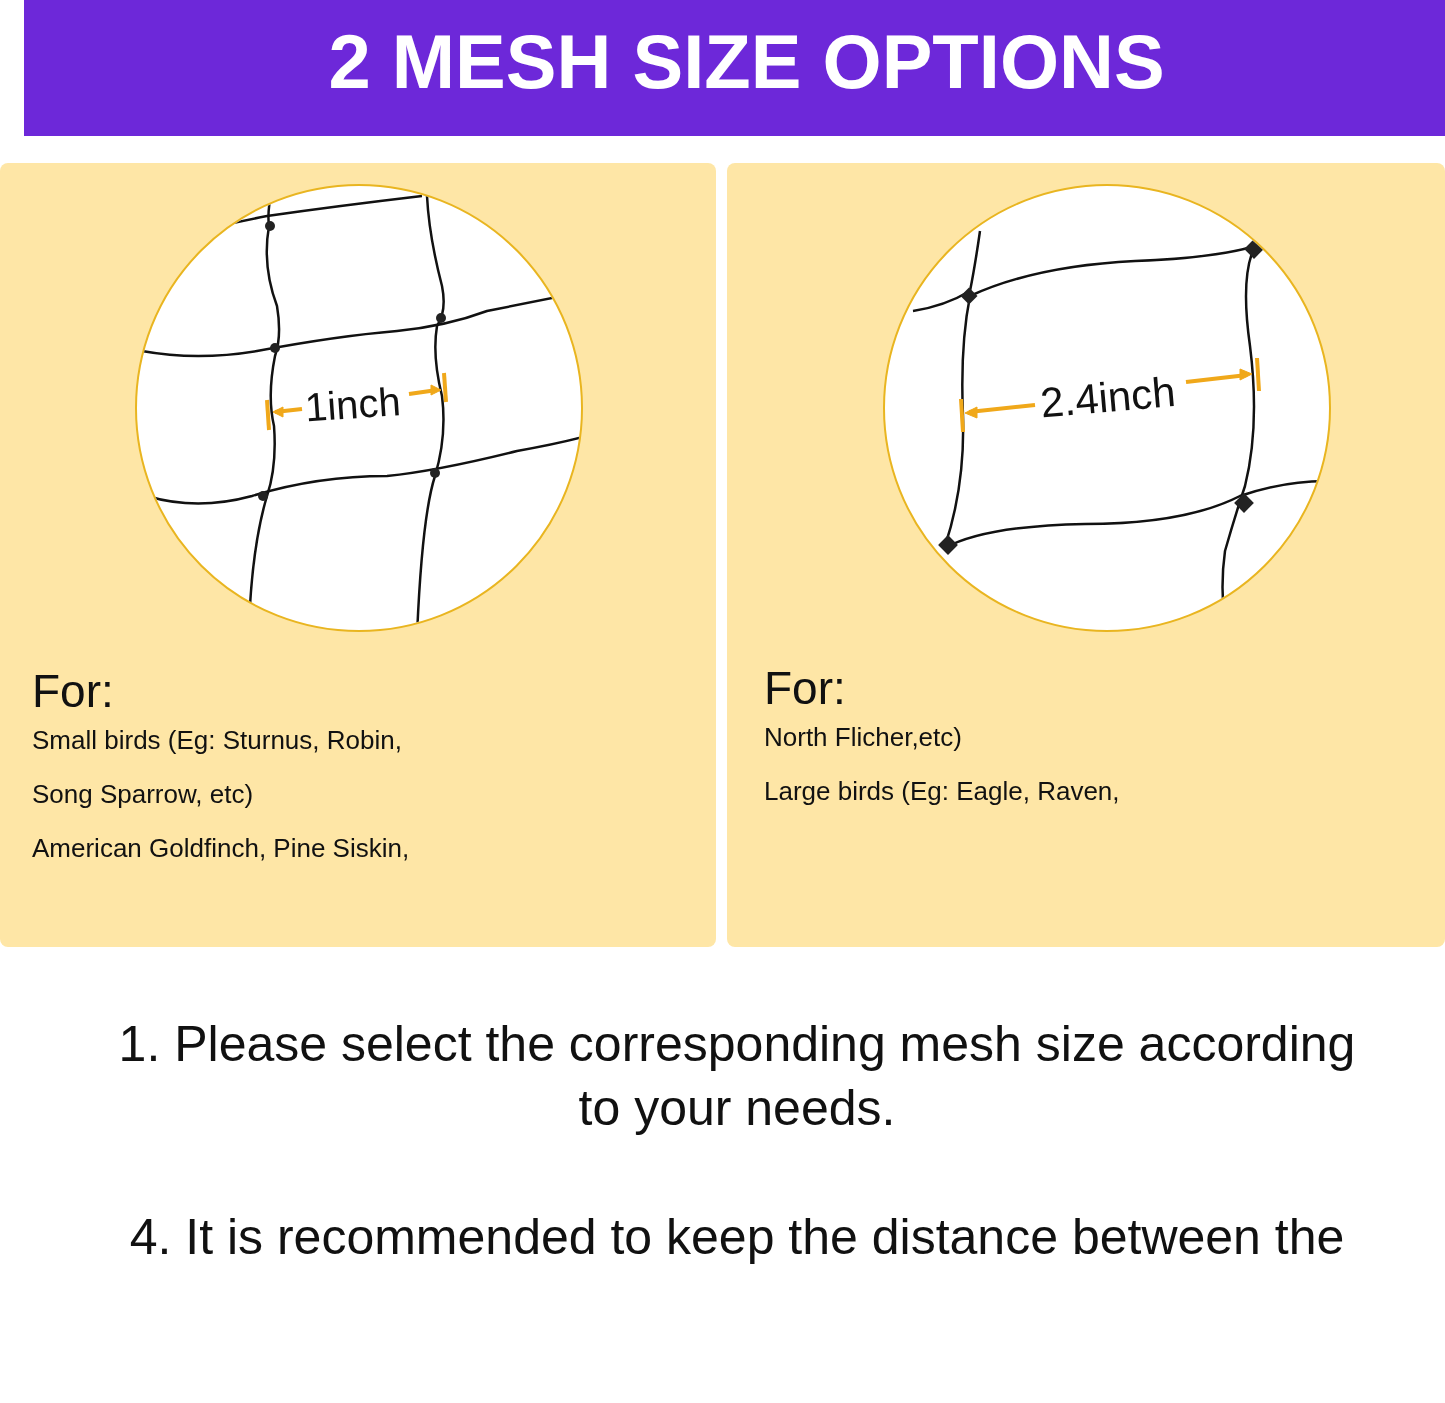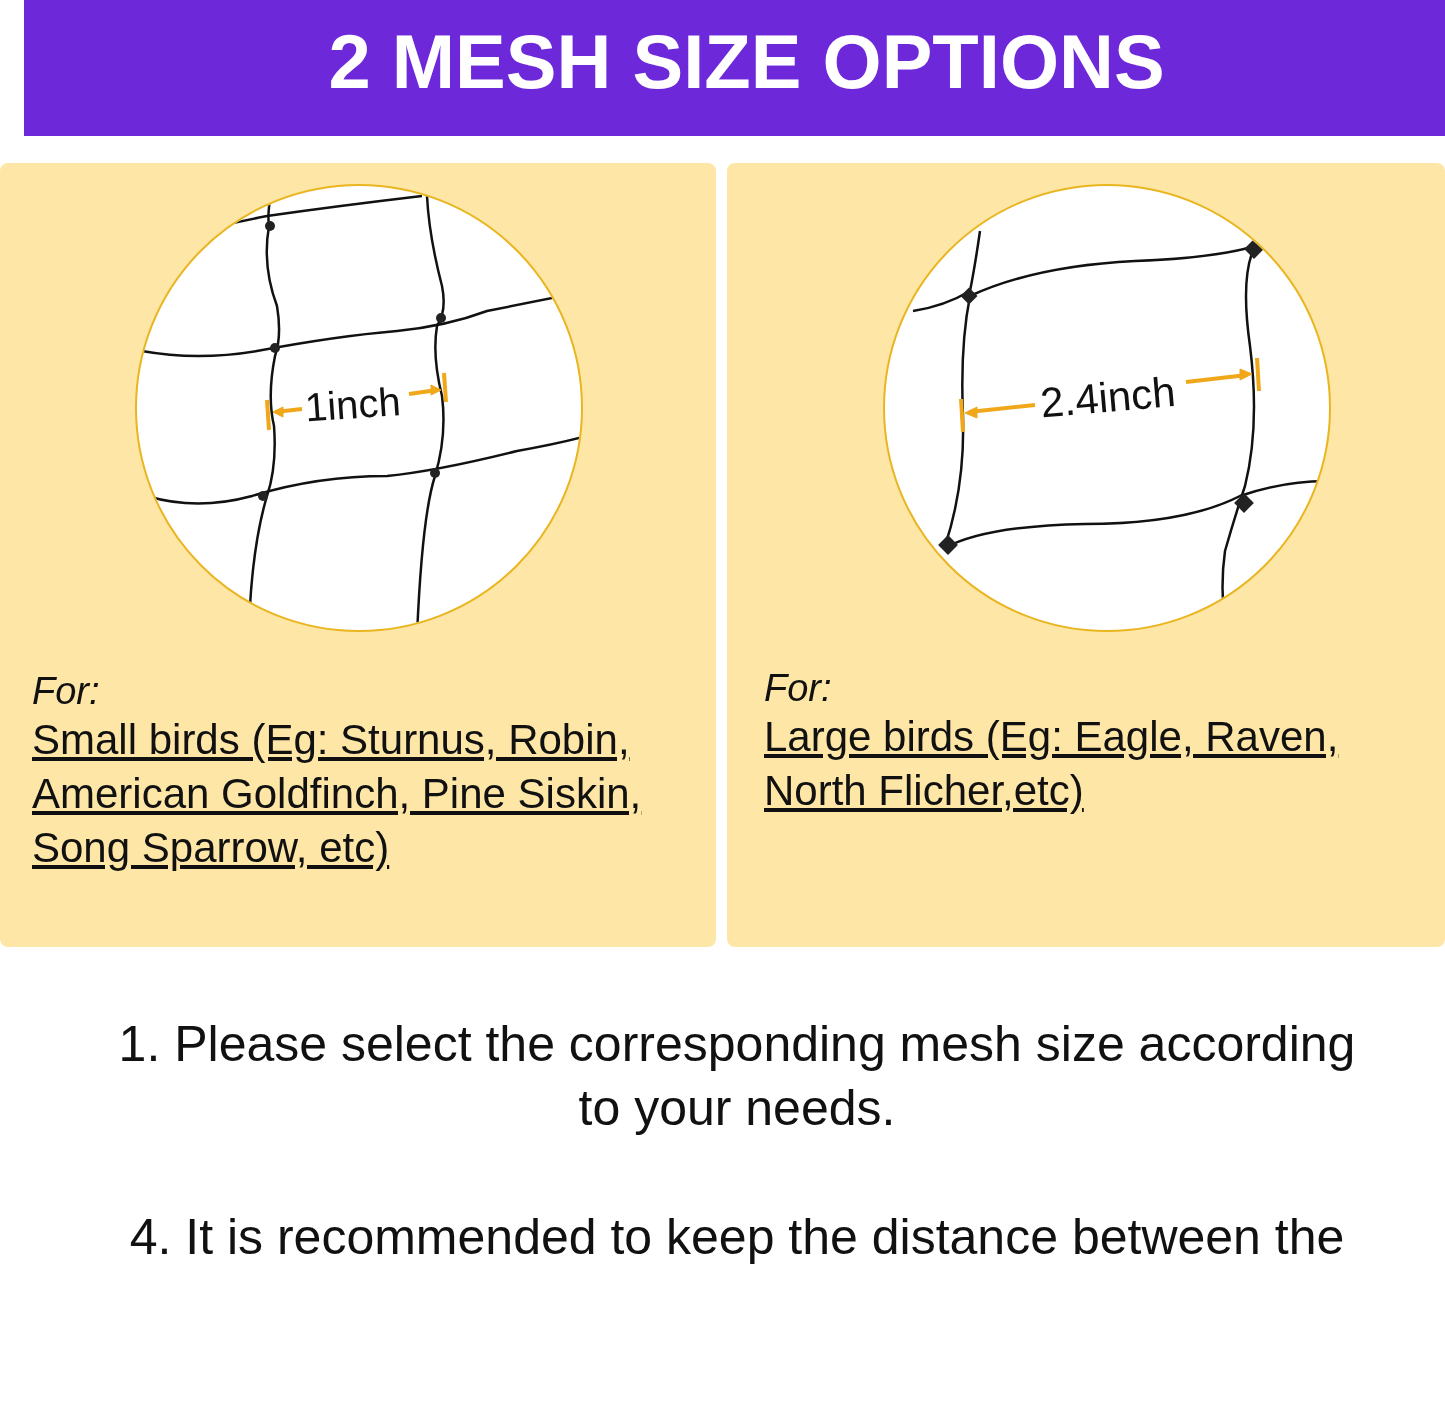--- a/index.html
+++ b/index.html
@@ -9,24 +9,24 @@
             display:flex; align-items:center; justify-content:center;margin-left:24px; }
   .banner-title { color:#fff; font-weight:bold; font-size:76px; letter-spacing:0px; margin-top:-14px; }
   .panel { position:absolute; top:163px; height:784px; background:#FEE6A6; border-radius:8px; }
   .panel.left { left:0; width:716px; }
   .panel.right { left:727px; width:718px; }
   .circle { position:absolute; width:444px; height:444px; border-radius:50%; background:#fff;
             border:2px solid #E9B520; overflow:hidden; }
   .panel.left .circle { left:135px; top:21px; }
   .panel.right .circle { left:156px; top:21px; }
   .circle svg { position:absolute; left:0; top:0; }
-  .for-label { position:absolute; font-size:38px; line-height:48px;font-style:italic; }
+  .for-label { position:absolute; font-size:46px; line-height:48px; }
   .panel.left .for-label { left:32px; top:504px; }
   .panel.right .for-label { left:37px; top:501px; }
-  .for-text { position:absolute; font-size:42px; line-height:54px;text-decoration:underline; }
+  .for-text { position:absolute; font-size:26px; line-height:54px; }
   .panel.left .for-text { left:32px; top:550px; }
   .panel.right .for-text { left:37px; top:547px; }
   .for-text div { white-space:nowrap; }
   .notes { position:absolute; left:32px; top:1012px; width:1410px; font-size:50px; line-height:64px;text-align:center; }
   .note { white-space:nowrap; }
   .note + .note { margin-top:65px; }
 </style>
 </head>
 <body>
 
@@ -58,22 +58,22 @@
         <polygon points="136,226 146,221 146,231" stroke-width="1"></polygon>
         <line x1="272" y1="208" x2="300" y2="204"></line>
         <polygon points="304,204 294,199 294,209" stroke-width="1"></polygon>
       </g>
       <text x="168" y="232" font-family="Liberation Sans, sans-serif" font-size="40" fill="#111" transform="rotate(-4 220 220)">1inch</text>
     </svg>
   </div>
   <div class="for-label">For:</div>
   <div class="for-text">
     <div>Small birds (Eg: Sturnus, Robin,</div>
+    <div>Song Sparrow, etc)</div>
     <div>American Goldfinch, Pine Siskin,</div>
-    <div>Song Sparrow, etc)</div>
   </div>
 </div>
 
 <div class="panel right">
   <div class="circle">
     <svg width="444" height="444" viewBox="0 0 444 444">
       <g fill="none" stroke="#111" stroke-width="2.5">
         <path d="M28 125 Q60 120 85 105 Q90 80 95 45"></path>
         <path d="M85 110 Q150 80 250 75 Q330 72 370 60"></path>
         <path d="M85 110 Q75 160 78 230 Q80 300 60 360"></path>
@@ -92,22 +92,22 @@
         <line x1="84" y1="226" x2="150" y2="219"></line>
         <polygon points="80,227 92,221 92,232" stroke-width="1"></polygon>
         <line x1="301" y1="196" x2="362" y2="189"></line>
         <polygon points="367,188 355,183 355,194" stroke-width="1"></polygon>
       </g>
       <text x="155" y="226" font-family="Liberation Sans, sans-serif" font-size="42" fill="#111" transform="rotate(-5 220 210)">2.4inch</text>
     </svg>
   </div>
   <div class="for-label">For:</div>
   <div class="for-text">
+    <div>North Flicher,etc)</div>
     <div>Large birds (Eg: Eagle, Raven,</div>
-    <div>North Flicher,etc)</div>
   </div>
 </div>
 
 <div class="notes">
   <div class="note">
     <div>1. Please select the corresponding mesh size according</div>
     <div>to your needs.</div>
   </div>
   <div class="note">
     <div>4. It is recommended to keep the distance between the</div>

